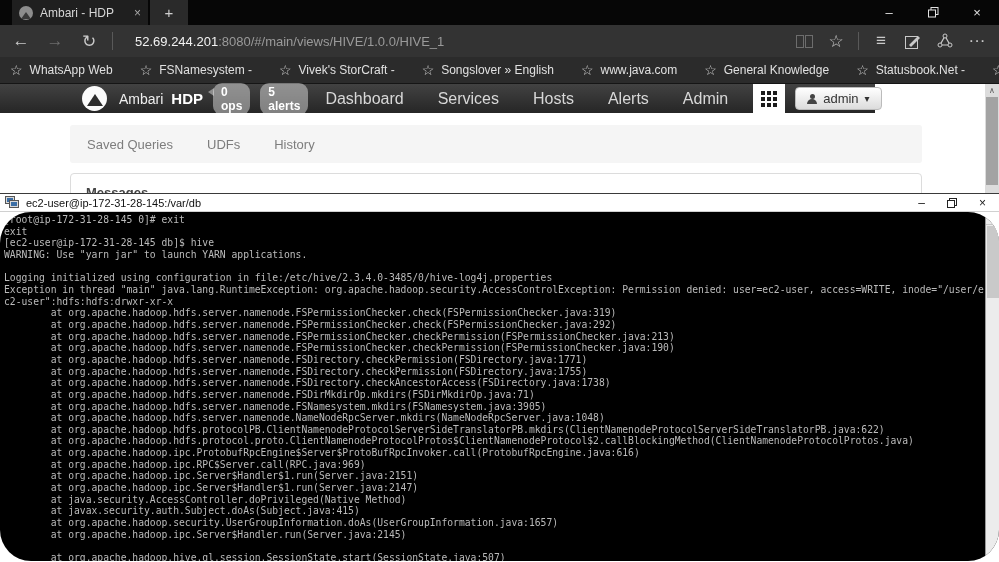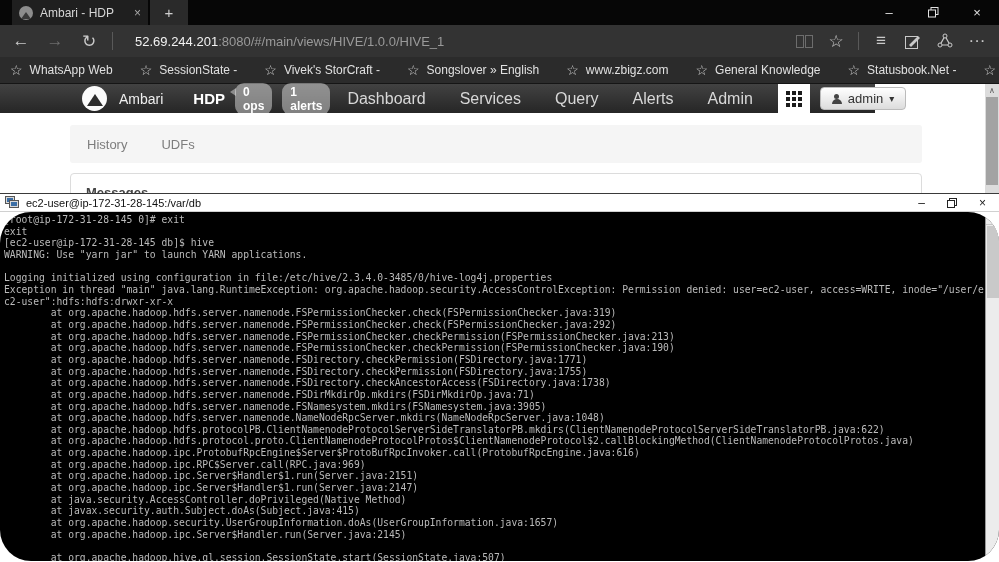--- a/index.html
+++ b/index.html
@@ -33,21 +33,21 @@
   
   .bookmarks { position:absolute; top:57px; left:0; width:999px; height:27px; background:#2b2b2b; display:flex; align-items:center; padding:0 10px; gap:27px; border-bottom:1px solid #151515; }
   .bm { display:flex; align-items:center; gap:7px; color:#e0e0e0; font-size:12px; white-space:nowrap; }
   .bm .star { color:#cfcfcf; font-size:14px; line-height:1; }
 
   
   .ambari { position:absolute; top:84px; left:0; width:875px; height:29px; background:linear-gradient(#424242,#262626); display:flex; align-items:center; }
   .amb-logo { width:25px; height:25px; border-radius:50%; background:#fbfbfb; margin-left:82px; position:relative; overflow:hidden; flex:0 0 25px; }
   .amb-logo:after { content:""; position:absolute; left:5px; top:8px; border-left:8px solid transparent; border-right:8px solid transparent; border-bottom:12px solid #2e2e2e; }
   .amb-brand { color:#eeeeee; font-size:14px; margin-left:12px; }
-  .amb-cluster { color:#ffffff; font-size:15px; font-weight:bold; margin-left:30px; }
+  .amb-cluster { color:#ffffff; font-size:15px; font-weight:bold; margin-left:8px; }
   .badge { background:rgba(255,255,255,0.42); color:#ffffff; font-size:12px; font-weight:bold; padding:2px 8px; border-radius:9px; margin-left:10px; position:relative; }
   .badge.first:before { content:""; position:absolute; left:-5px; top:5px; border-top:4px solid transparent; border-bottom:4px solid transparent; border-right:6px solid rgba(255,255,255,0.42); }
   .amb-nav { margin-left:auto; display:flex; align-items:center; height:100%; }
   .amb-nav-item { color:#d8d8d8; font-size:16px; padding:0 17px; }
   .views-btn { width:32px; height:29px; background:#ffffff; display:flex; align-items:center; justify-content:center; margin-left:8px; }
   .grid9 { display:grid; grid-template-columns:repeat(3,4px); grid-template-rows:repeat(3,4px); gap:2px; }
   .grid9 i { background:#1c1c1c; }
   .user-btn { background:linear-gradient(#ffffff,#dcdcdc); border:1px solid #bbb; border-radius:4px; height:23px; display:flex; align-items:center; gap:6px; padding:0 11px; margin:0 14px 0 10px; color:#333; font-size:13px; }
   .caret { font-size:10px; color:#333; }
   .person { width:10px; height:10px; position:relative; }
@@ -143,58 +143,58 @@
     </span>
   </div>
 
   <div class="bookmarks">
     <span class="bm">
         <span class="star">☆</span>
         <span>WhatsApp Web</span>
       </span>
     <span class="bm">
         <span class="star">☆</span>
-        <span>SessionState -</span>
+        <span>FSNamesystem -</span>
       </span>
     <span class="bm">
         <span class="star">☆</span>
         <span>Vivek's StorCraft -</span>
       </span>
     <span class="bm">
         <span class="star">☆</span>
         <span>Songslover » English</span>
       </span>
     <span class="bm">
         <span class="star">☆</span>
-        <span>www.zbigz.com</span>
+        <span>www.java.com</span>
       </span>
     <span class="bm">
         <span class="star">☆</span>
         <span>General Knowledge</span>
       </span>
     <span class="bm">
         <span class="star">☆</span>
         <span>Statusbook.Net -</span>
       </span>
     <span class="bm">
         <span class="star">☆</span>
       </span>
 
   </div>
 
   <div class="ambari">
     <span class="amb-logo"></span>
     <span class="amb-brand">Ambari</span>
     <span class="amb-cluster">HDP</span>
     <span class="badge first">0 ops</span>
-    <span class="badge">1 alerts</span>
+    <span class="badge">5 alerts</span>
     <span class="amb-nav">
       <span class="amb-nav-item">Dashboard</span>
       <span class="amb-nav-item">Services</span>
-      <span class="amb-nav-item">Query</span>
+      <span class="amb-nav-item">Hosts</span>
       <span class="amb-nav-item">Alerts</span>
       <span class="amb-nav-item">Admin</span>
       <span class="views-btn">
         <span class="grid9">
             <i></i>
             <i></i>
             <i></i>
             <i></i>
             <i></i>
             <i></i>
@@ -206,22 +206,23 @@
       <span class="user-btn">
         <span class="person"></span>
         <span>admin</span>
         <span class="caret">▾</span>
       </span>
     </span>
   </div>
 
   <div class="page">
     <div class="hive-tabsbar">
+      <span class="hive-tab">Saved Queries</span>
+      <span class="hive-tab">UDFs</span>
       <span class="hive-tab">History</span>
-      <span class="hive-tab">UDFs</span>
     </div>
     <div class="messages-panel">
       <span class="messages-title">Messages</span>
     </div>
   </div>
 
   <div class="page-scroll">
     <div class="arrow">∧</div>
     <div class="thumb"></div>
   </div>

